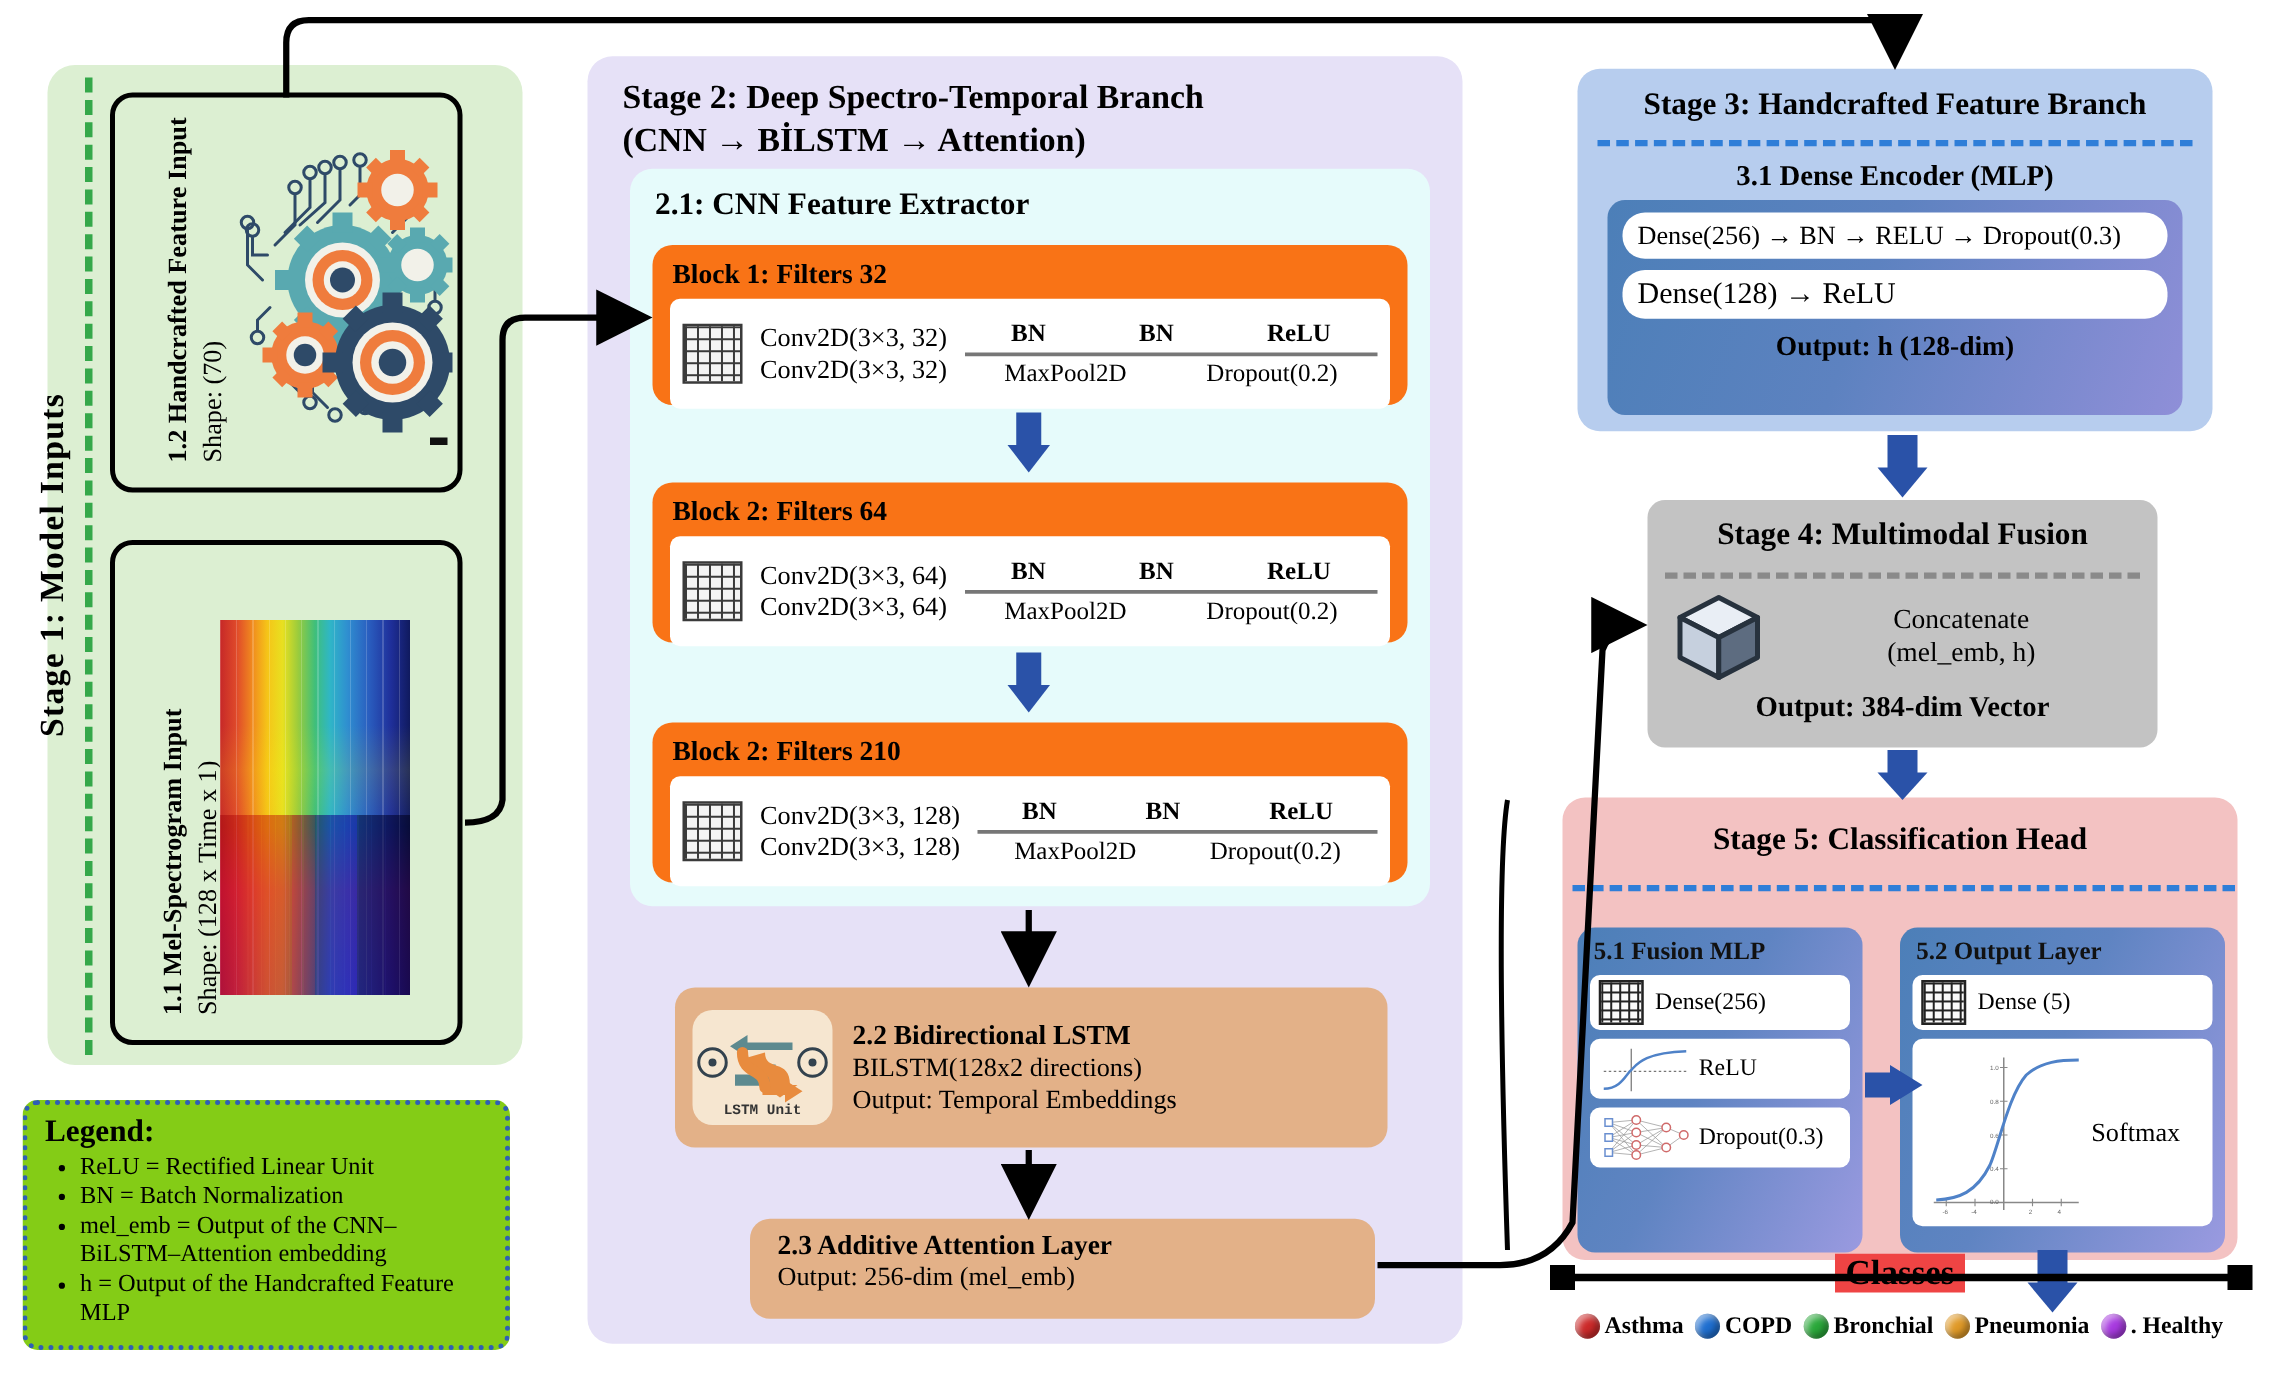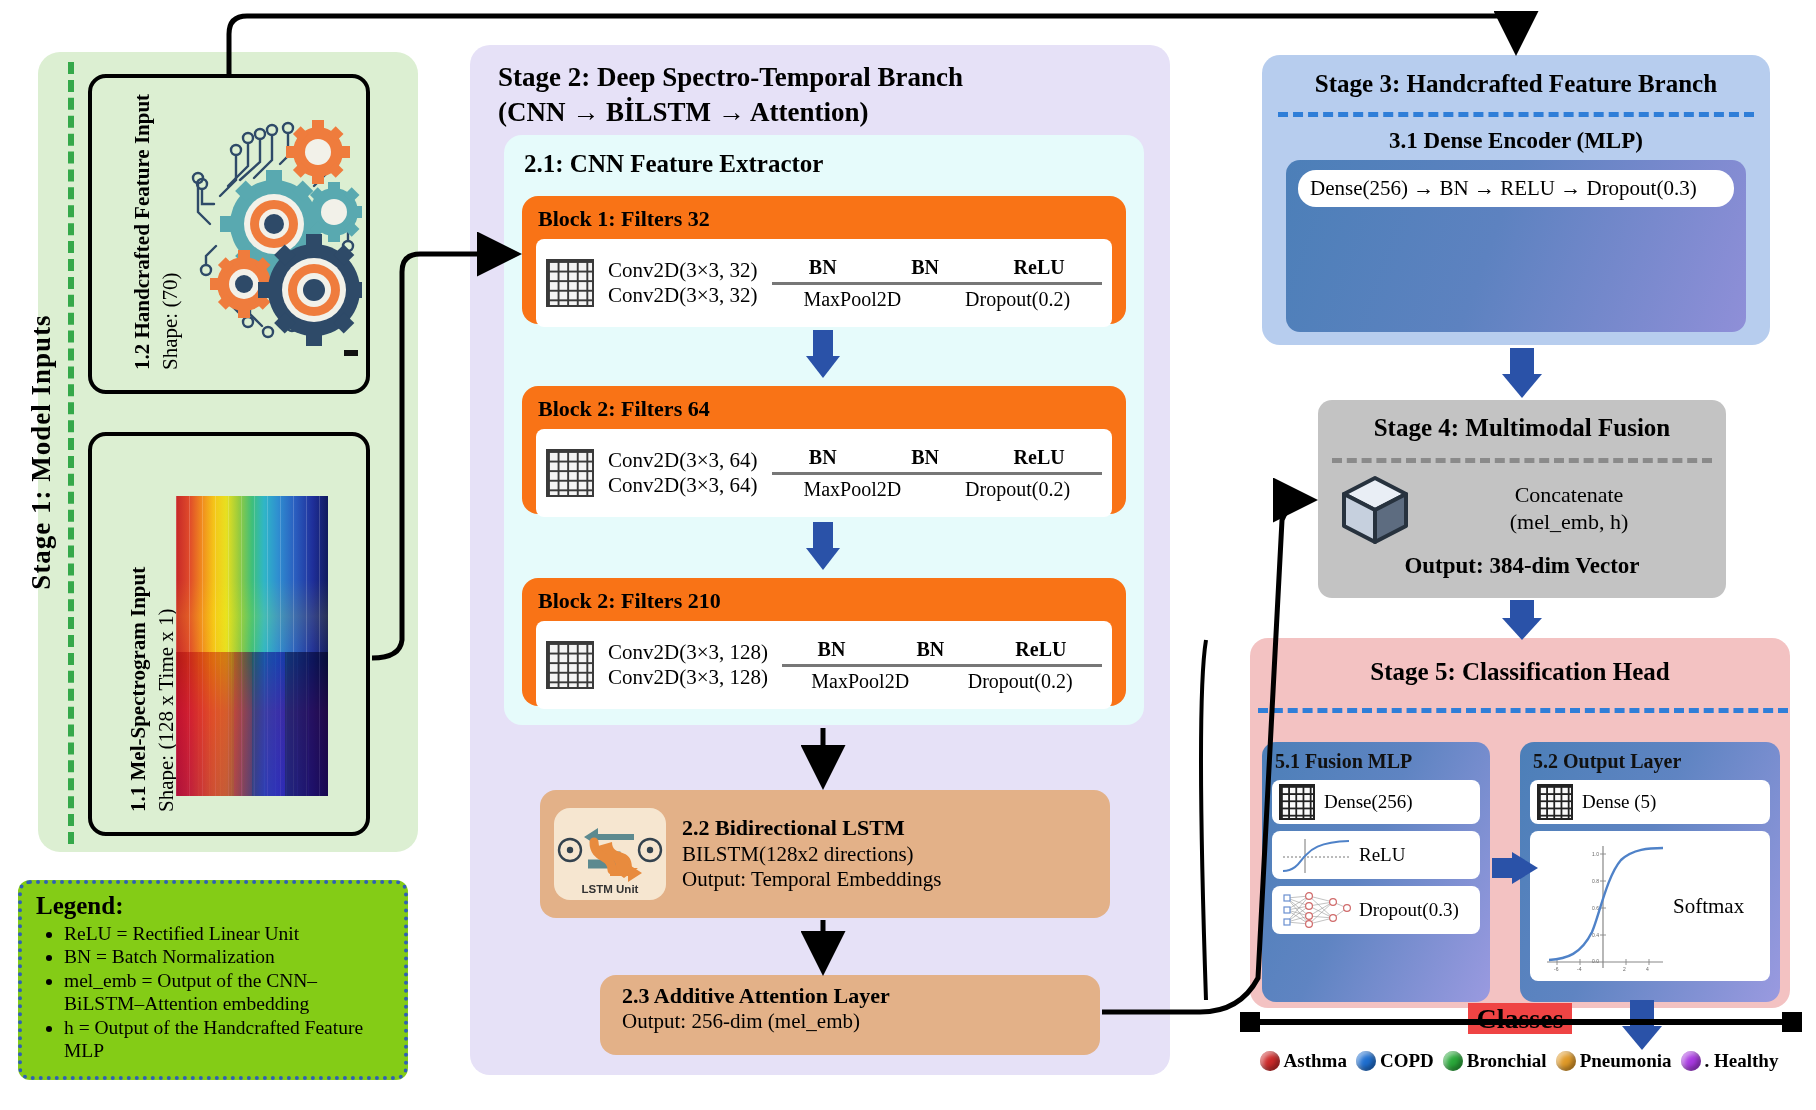--- a/index.html
+++ b/index.html
@@ -118,21 +118,21 @@
     border-top:22px solid #2a52a8;
   }
 
   .tanbox { background:#e3b188; border-radius:16px; }
   #lstmbox { left:540px; top:790px; width:570px; height:128px; padding:10px 14px; display:flex; align-items:center; }
   #lstm-icon {
     width:112px; height:92px; flex:0 0 112px; margin-right:16px;
     background:#f6e6d0; border-radius:16px; position:relative;
   }
   #lstm-icon .lbl { position:absolute; bottom:5px; width:100%; text-align:center;
-                    font-family:Liberation Sans, sans-serif; font-size:11.5px; font-weight:bold; color:#333; }
+                    font-family:Liberation Mono, monospace; font-size:11.5px; font-weight:bold; color:#333; }
   #lstm-text { font-size:21px; line-height:1.22; }
   #lstm-text .t1 { font-weight:bold; font-size:22px; }
 
   #attnbox { left:600px; top:975px; width:500px; height:80px; padding:8px 0 0 22px; }
   #attnbox .t1 { font-weight:bold; font-size:22px; }
   #attnbox .t2 { font-size:21px; }
 
   
   #stage3 {
     left:1262px; top:55px; width:508px; height:290px;
@@ -460,20 +460,22 @@
   <div class="t1">2.3 Additive Attention Layer</div>
   <div class="t2">Output: 256-dim (mel_emb)</div>
 </div>
 
 <div class="abs" id="stage3"></div>
 <div class="abs" id="stage3-title">Stage 3: Handcrafted Feature Branch</div>
 <div class="abs" id="stage3-sep"></div>
 <div class="abs" id="dense-enc-title">3.1 Dense Encoder (MLP)</div>
 <div class="abs" id="dense-enc">
   <div class="whiterow" style="margin-bottom:9px;">Dense(256) → BN → RELU → Dropout(0.3)</div>
+  <div class="whiterow" style="font-size:24px;">Dense(128) → ReLU</div>
+  <div id="dense-out">Output: h (128-dim)</div>
 </div>
 
 <div class="abs" id="stage4"></div>
 <div class="abs" id="stage4-title">Stage 4: Multimodal Fusion</div>
 <div class="abs" id="stage4-sep"></div>
 <div class="abs" id="stage4-row">
   <svg id="cubeicon" viewBox="0 0 74 74">
     <path d="M37 6 L68 22 L37 38 L6 22 Z" fill="#e9eef5" stroke="#27323e" stroke-width="4" stroke-linejoin="round"></path>
     <path d="M6 22 L37 38 L37 70 L6 54 Z" fill="#c6d0de" stroke="#27323e" stroke-width="4" stroke-linejoin="round"></path>
     <path d="M68 22 L37 38 L37 70 L68 54 Z" fill="#5d6c80" stroke="#27323e" stroke-width="4" stroke-linejoin="round"></path>

